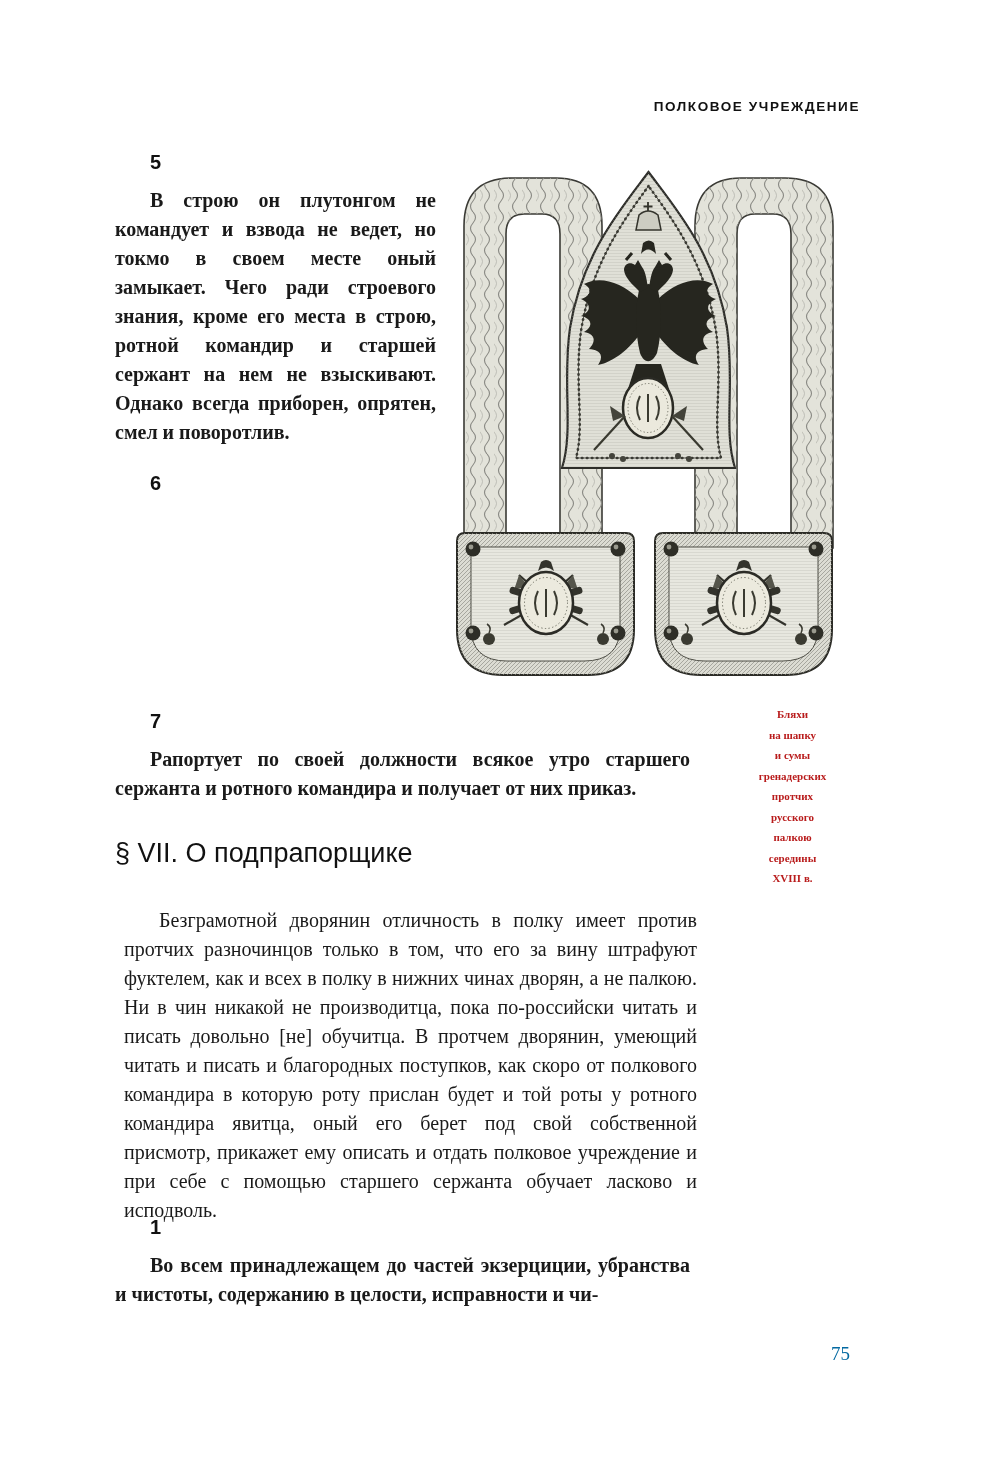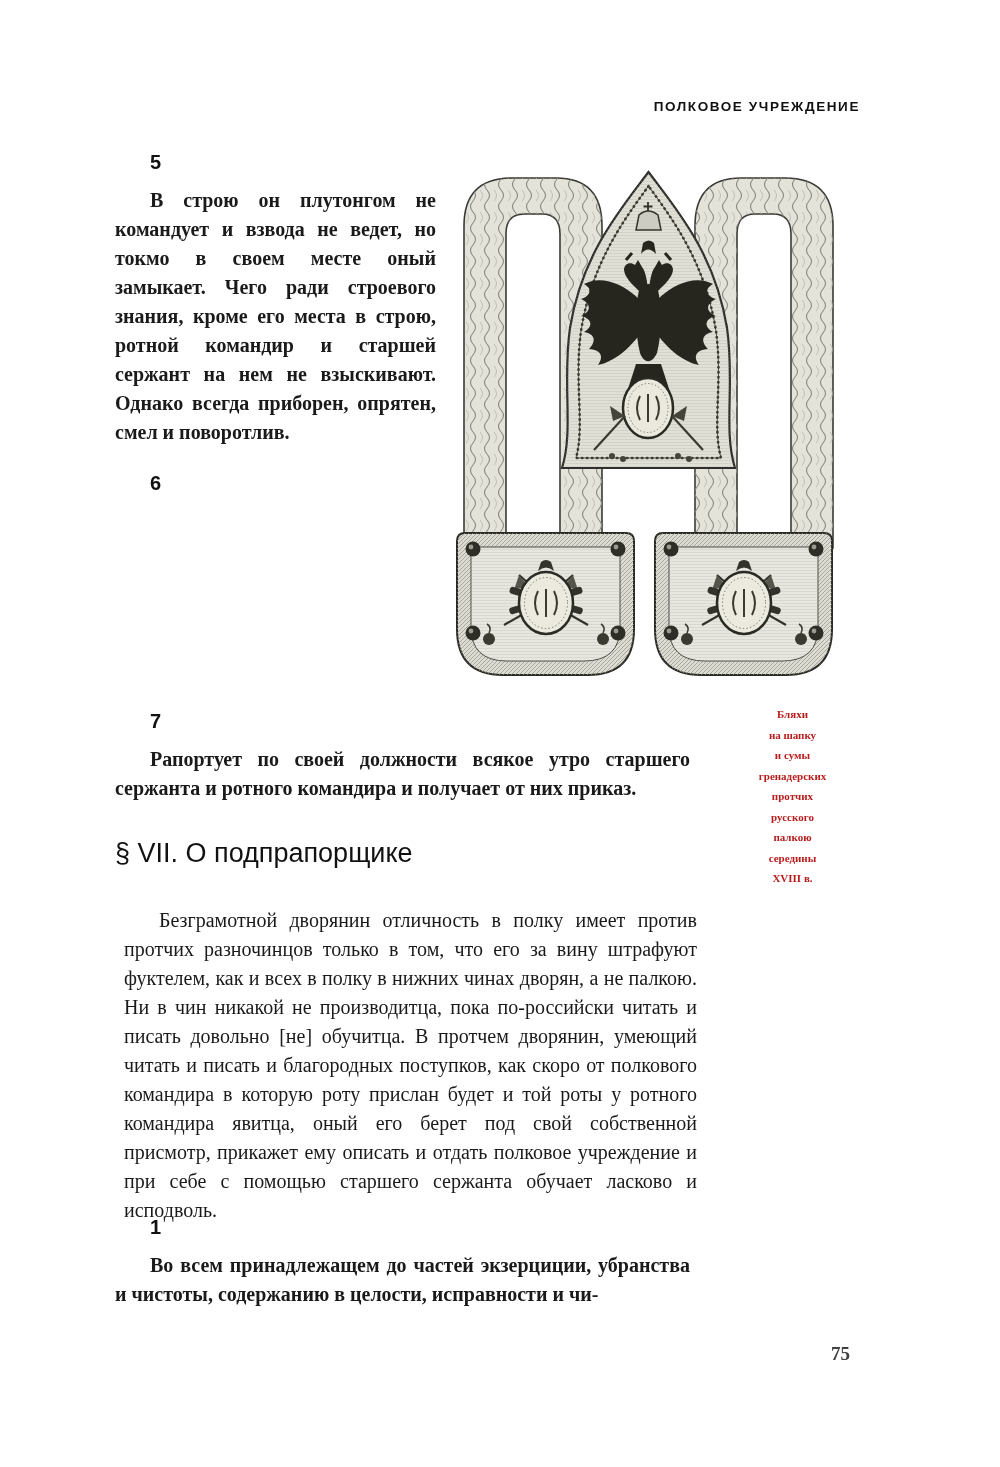--- a/index.html
+++ b/index.html
@@ -40,21 +40,21 @@
     font-weight:400;font-size:27px;color:#111;
   }
   .intro-para{
     position:absolute;left:107px;top:889px;width:573px;margin:17px;
     font-size:20px;line-height:29px;
     text-align:justify;text-indent:35px;hyphens:auto;
   }
   .sec1-block{position:absolute;left:115px;top:1216px;width:575px;}
   .page-number{
     position:absolute;top:1343px;right:167px;
-    font-weight:700;font-size:19px;color:#404040;
+    font-weight:400;font-size:19px;color:#0369a1;
   }
   .figure-wrap{position:absolute;left:452px;top:168px;width:393px;height:522px;}
   .figure-caption{
     position:absolute;top:704px;right:152px;width:145px;
     text-align:center;font-weight:700;font-size:11px;line-height:20.5px;
     color:#b91c1c;
   }
 </style>
 </head>
 <body>

